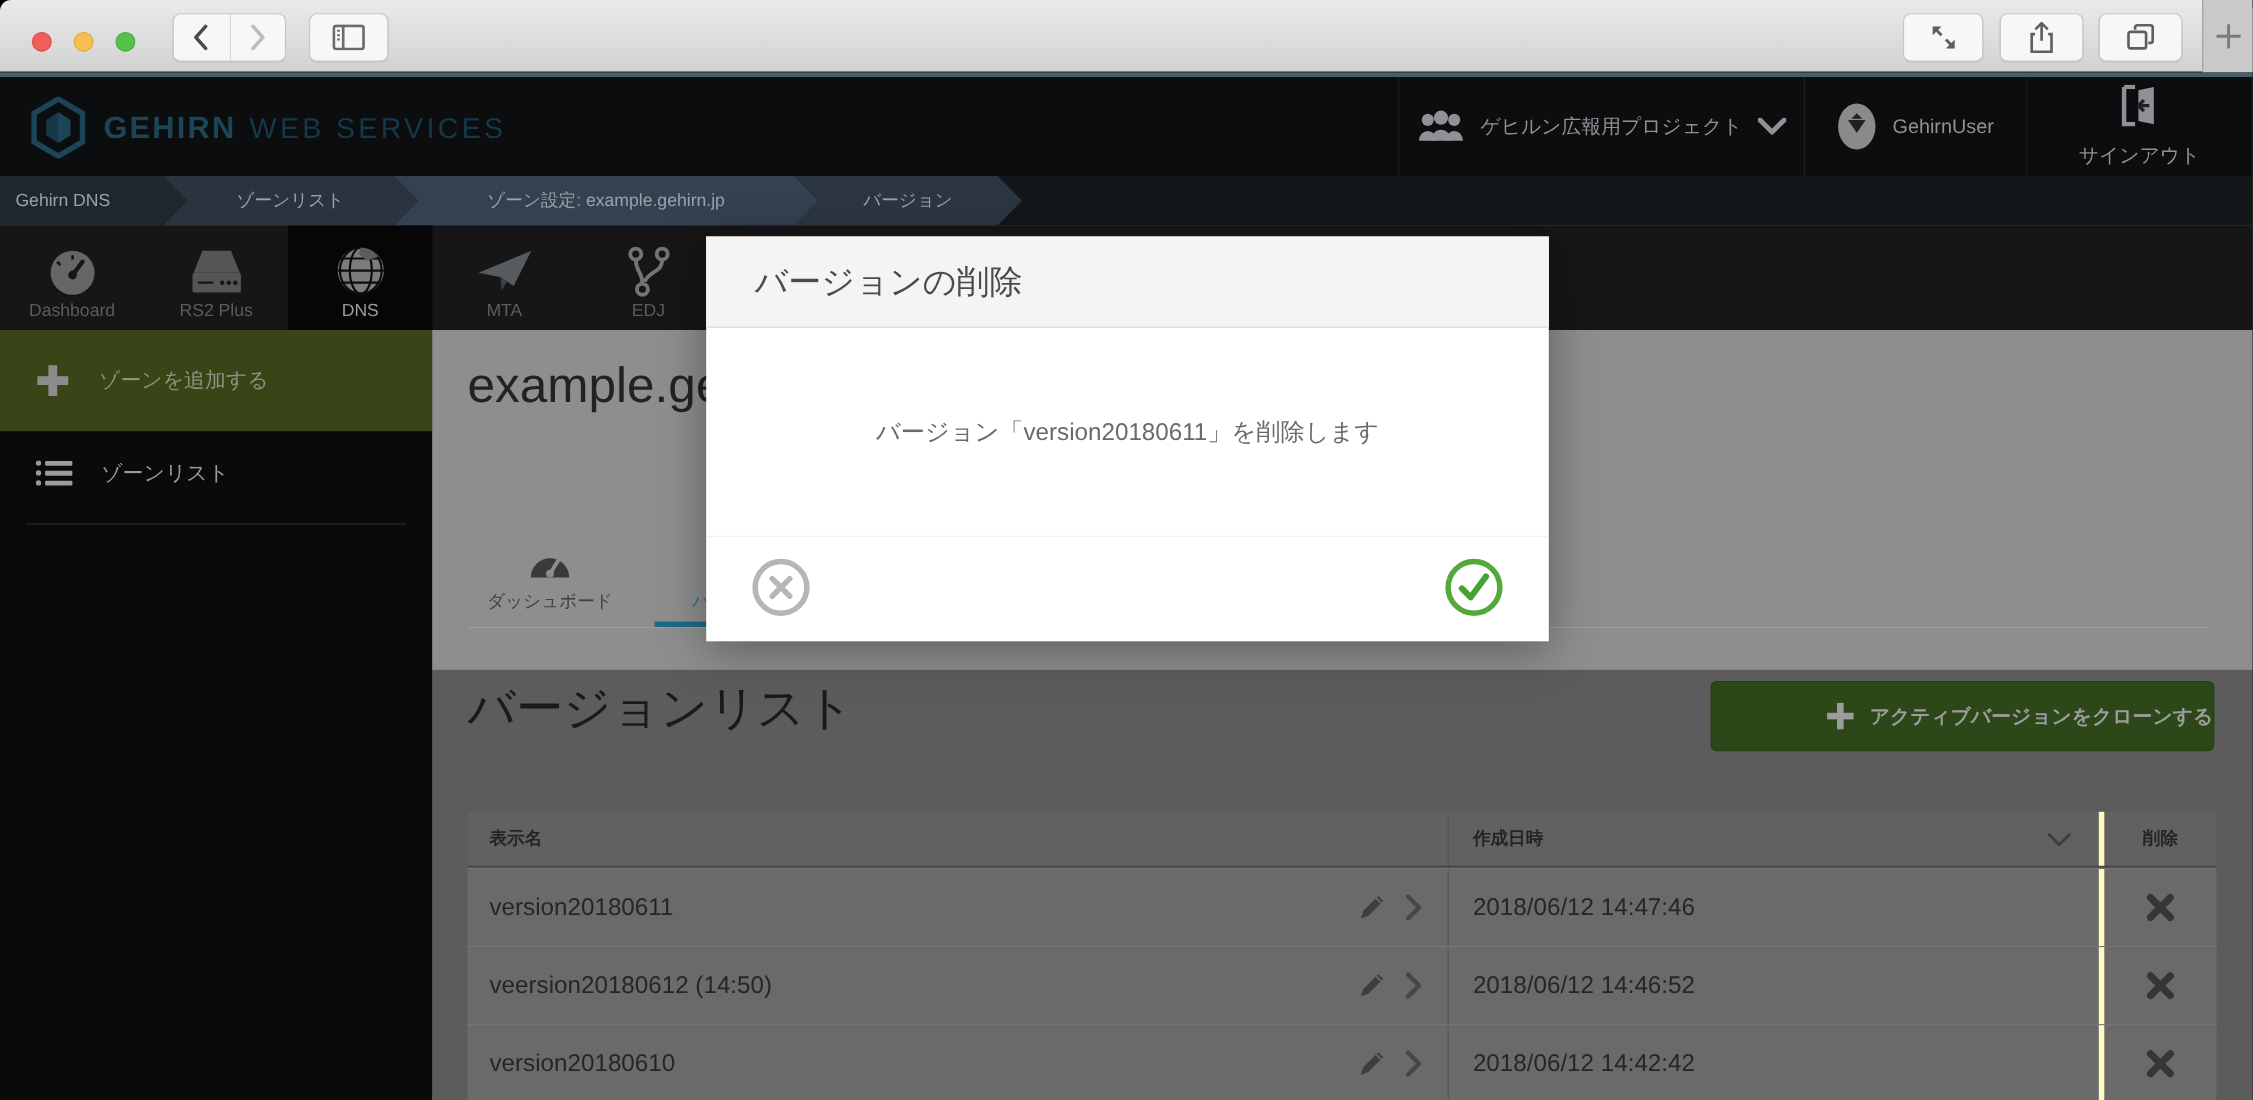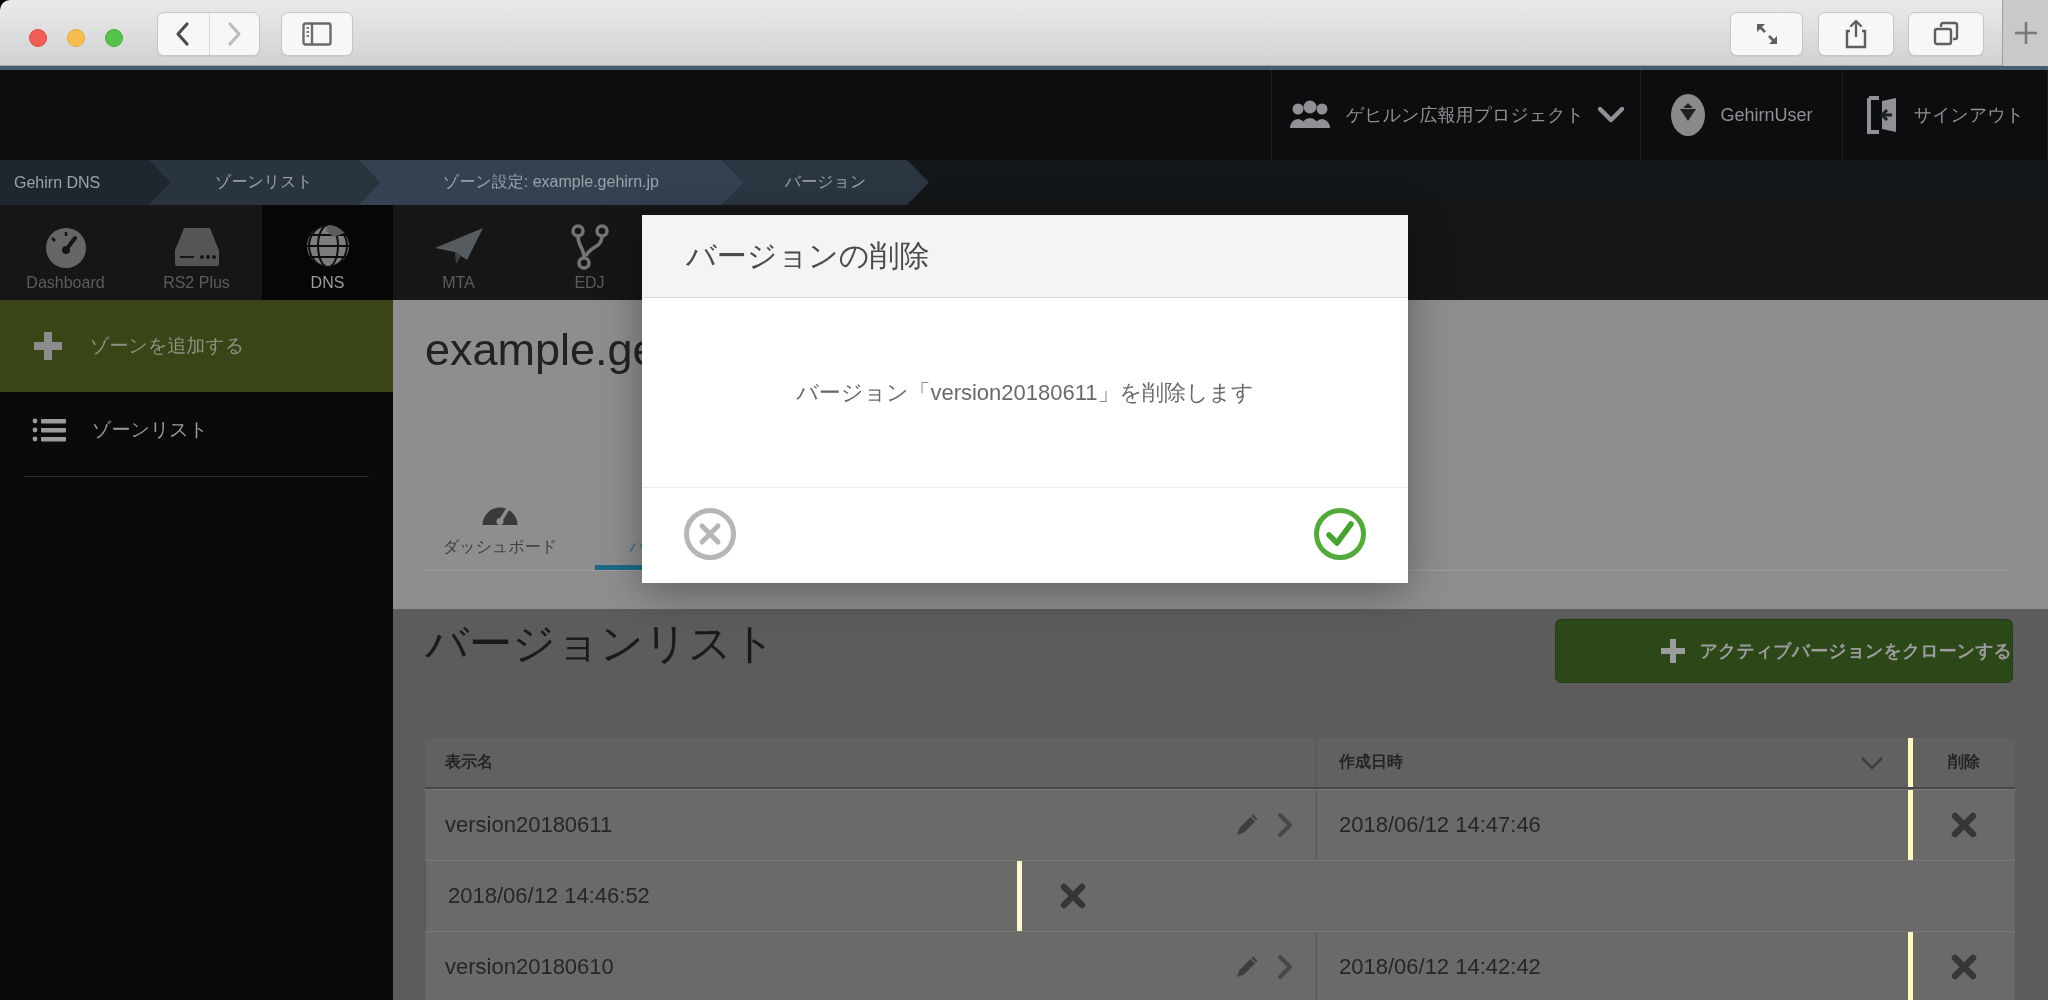--- a/index.html
+++ b/index.html
@@ -144,20 +144,29 @@
       <svg width="26" height="26" viewBox="0 0 26 26">
         <line x1="13" y1="2" x2="13" y2="24" stroke="#7a7a7a" stroke-width="2.6"></line>
         <line x1="2" y1="13" x2="24" y2="13" stroke="#7a7a7a" stroke-width="2.6"></line>
       </svg>
     </div>
   </div>
 
   <div class="page">
 
     <div class="hdr">
+      <div class="logo">
+        <svg width="50" height="56" viewBox="0 0 50 56">
+          <path d="M25 2 L47 15 V41 L25 54 L3 41 V15 Z" fill="none" stroke="#1d4558" stroke-width="5"></path>
+          <path d="M25 14 L36 21 V35 L25 42 L14 35 V21 Z" fill="#16394a"></path>
+          <path d="M25 14 L36 21 V35 L25 42 Z" fill="#1d4558"></path>
+        </svg>
+        <span class="brand">GEHIRN</span>
+        <span class="brand-sub">WEB SERVICES</span>
+      </div>
 
       <div class="hsec" style="left:1271px;width:369px;">
         <svg width="44" height="30" viewBox="0 0 44 30">
           <circle cx="10" cy="9" r="5.5" fill="#8f9194"></circle>
             <circle cx="22" cy="7" r="6.5" fill="#8f9194"></circle>
             <circle cx="34" cy="9" r="5.5" fill="#8f9194"></circle>
           <path d="M2 28 a8 9 0 0 1 16 0 Z" fill="#8f9194"></path>
             <path d="M13 28 a9 10 0 0 1 18 0 Z" fill="#8f9194"></path>
             <path d="M26 28 a8 9 0 0 1 16 0 Z" fill="#8f9194"></path>
         </svg>
@@ -168,21 +177,21 @@
       </div>
 
       <div class="hsec" style="left:1640px;width:202px;">
         <svg width="36" height="44" viewBox="0 0 36 44">
           <ellipse cx="18" cy="22" rx="17" ry="21" fill="#8a8a8a"></ellipse>
           <path d="M10 16 h16 l-8 12 Z M18 10 l5 5 h-10 Z" fill="#1d2124"></path>
         </svg>
         <span class="lbl">GehirnUser</span>
       </div>
 
-      <div class="hsec" style="left:1842px;width:206px;border-right:1px solid #1d2124;">
+      <div class="hsec" style="left:1842px;width:206px;border-right:1px solid #1d2124;flex-direction:column;">
         <svg width="34" height="38" viewBox="0 0 34 38">
           <path d="M3 2 h10 M3 2 v34 h10 M3 36" fill="none" stroke="#8f9194" stroke-width="4"></path>
           <path d="M16 5 L30 2 V36 L16 33 Z" fill="#8f9194"></path>
           <path d="M26 19 h-8 M21 14 l-5 5 5 5" fill="none" stroke="#1d2124" stroke-width="3"></path>
         </svg>
         <span class="lbl">サインアウト</span>
       </div>
     </div>
 
     <div class="crumbs">
@@ -344,20 +353,33 @@
               <span>2018/06/12 14:47:46</span>
             </div>
           <div class="c-del">
             <svg width="28" height="28" viewBox="0 0 28 28">
               <path d="M5 5 L23 23 M23 5 L5 23" stroke="#363636" stroke-width="6.5" stroke-linecap="round"></path>
             </svg>
           </div>
         </div>
 
         <div class="trow">
+          <div class="c-name">
+            <span>veersion20180612 (14:50)</span>
+            <span class="spacer"></span>
+            <span class="rowicons">
+              <svg width="26" height="26" viewBox="0 0 26 26">
+                <path d="M3 23 l2.5-7 L19 2.5 23.5 7 10 20.5 Z" fill="#3e3e3e"></path>
+                <path d="M17 4.5 l4.5 4.5" stroke="#6a6a6a" stroke-width="1.6"></path>
+              </svg>
+              <svg width="18" height="26" viewBox="0 0 18 26">
+                <path d="M4 3 L14 13 L4 23" fill="none" stroke="#474747" stroke-width="4" stroke-linecap="round" stroke-linejoin="round"></path>
+              </svg>
+            </span>
+          </div>
           <div class="c-date">
               <span>2018/06/12 14:46:52</span>
             </div>
           <div class="c-del">
             <svg width="28" height="28" viewBox="0 0 28 28">
               <path d="M5 5 L23 23 M23 5 L5 23" stroke="#363636" stroke-width="6.5" stroke-linecap="round"></path>
             </svg>
           </div>
         </div>
 

